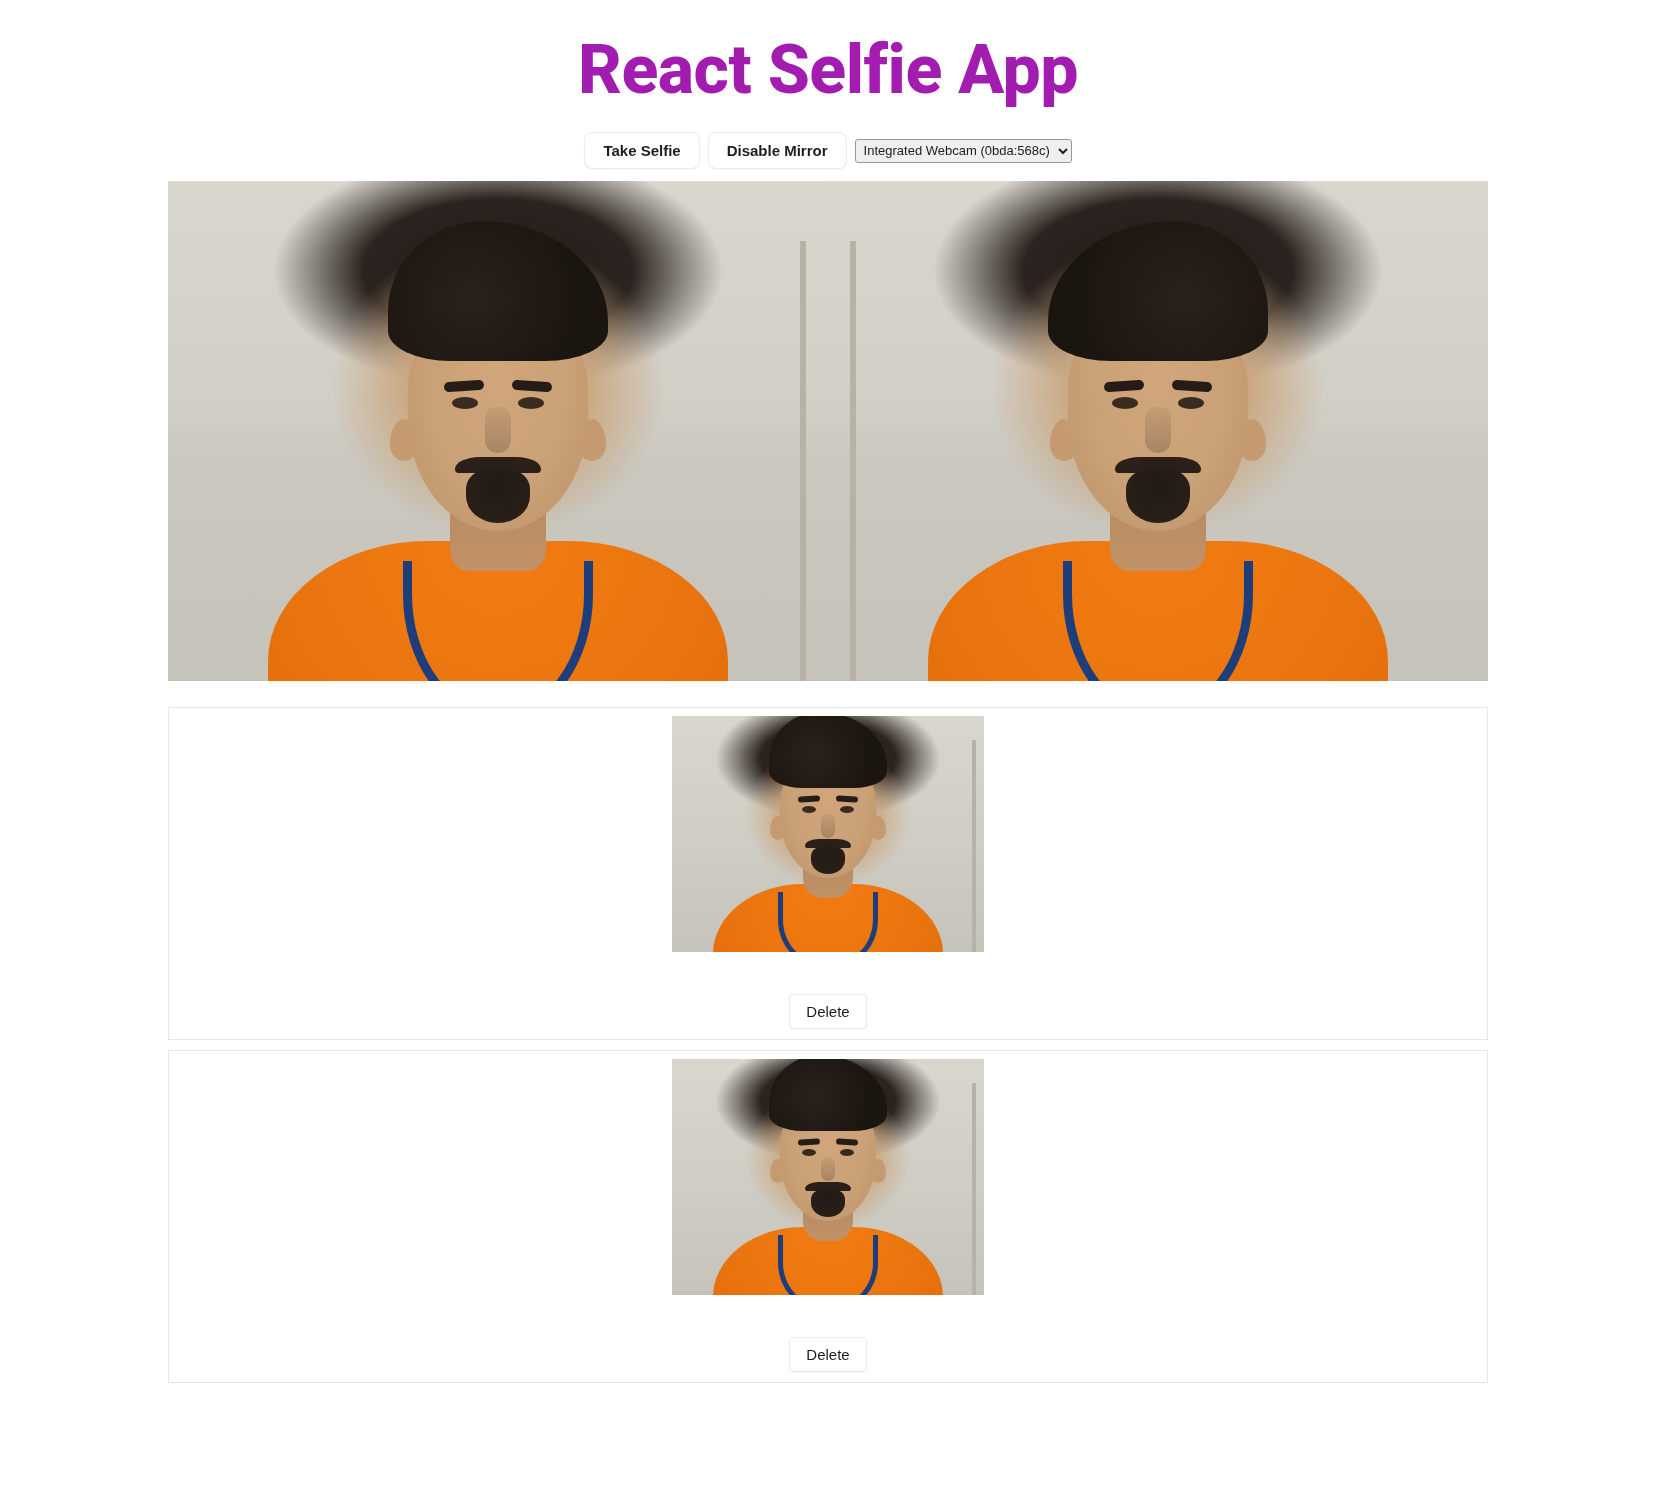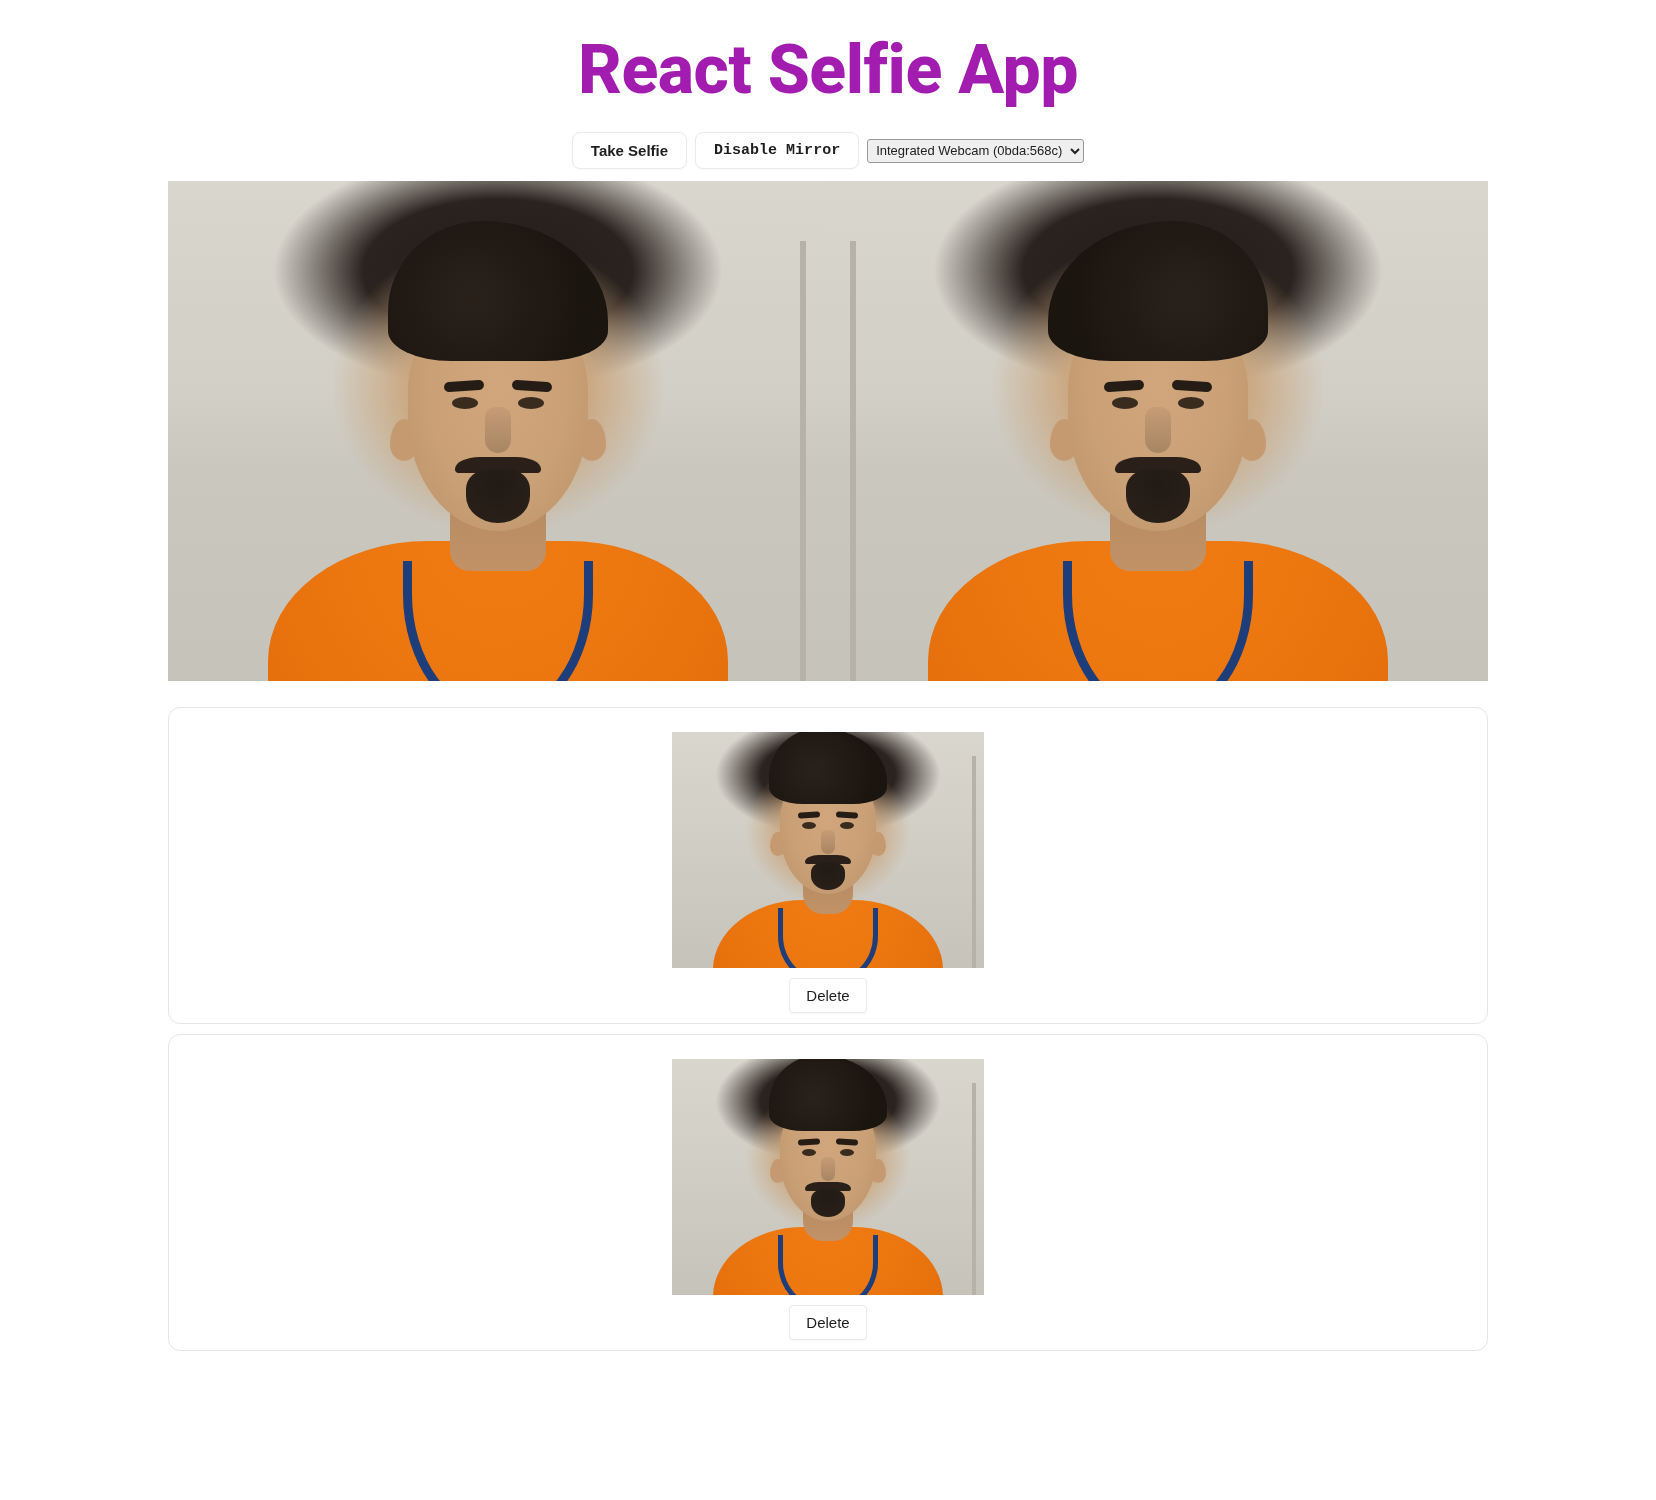--- a/index.html
+++ b/index.html
@@ -39,21 +39,20 @@
       padding: 9px 18px;
       font-size: 15px;
       font-weight: 600;
       color: #1e1e1e;
       cursor: pointer;
       border-radius: 8px;
       box-shadow: 0 1px 2px rgba(0,0,0,0.03);
     }
     .btn + .btn {
       margin-left: 8px;
-      font-family: Liberation Mono, monospace;
     }
     .camera-select {
       margin-left: 8px;
       font-size: 13px;
       padding: 2px 4px;
       border: 1px solid #999;
       background: #efefef;
       color: #222;
       border-radius: 3px;
       height: 24px;
@@ -212,26 +211,27 @@
       color: #20384b;
       margin-bottom: 18px;
     }
     .selfie-list {
       display: flex;
       flex-direction: column;
       gap: 10px;
     }
     .selfie-card {
       border: 1px solid #e6e6e6;
-      border-radius: 12px;
-      padding: 24px 6px 10px;
+      border-radius: 0;
+      padding: 8px 6px 10px;
       display: flex;
       flex-direction: column;
       align-items: center;
       background: #fff;
+      gap: 32px;
     }
     .thumb {
       width: 312px;
       height: 236px;
       position: relative;
       overflow: hidden;
       background:
         radial-gradient(ellipse 48% 56% at 50% 42%, #c9a37a 0%, #caa67e 28%, rgba(202,166,126,0) 55%),
         radial-gradient(ellipse 36% 26% at 50% 18%, #231c19 0%, #2b231f 60%, rgba(43,35,31,0) 100%),
         linear-gradient(180deg, #d9d6ce 0%, #d0cdc4 50%, #c6c3ba 100%);

